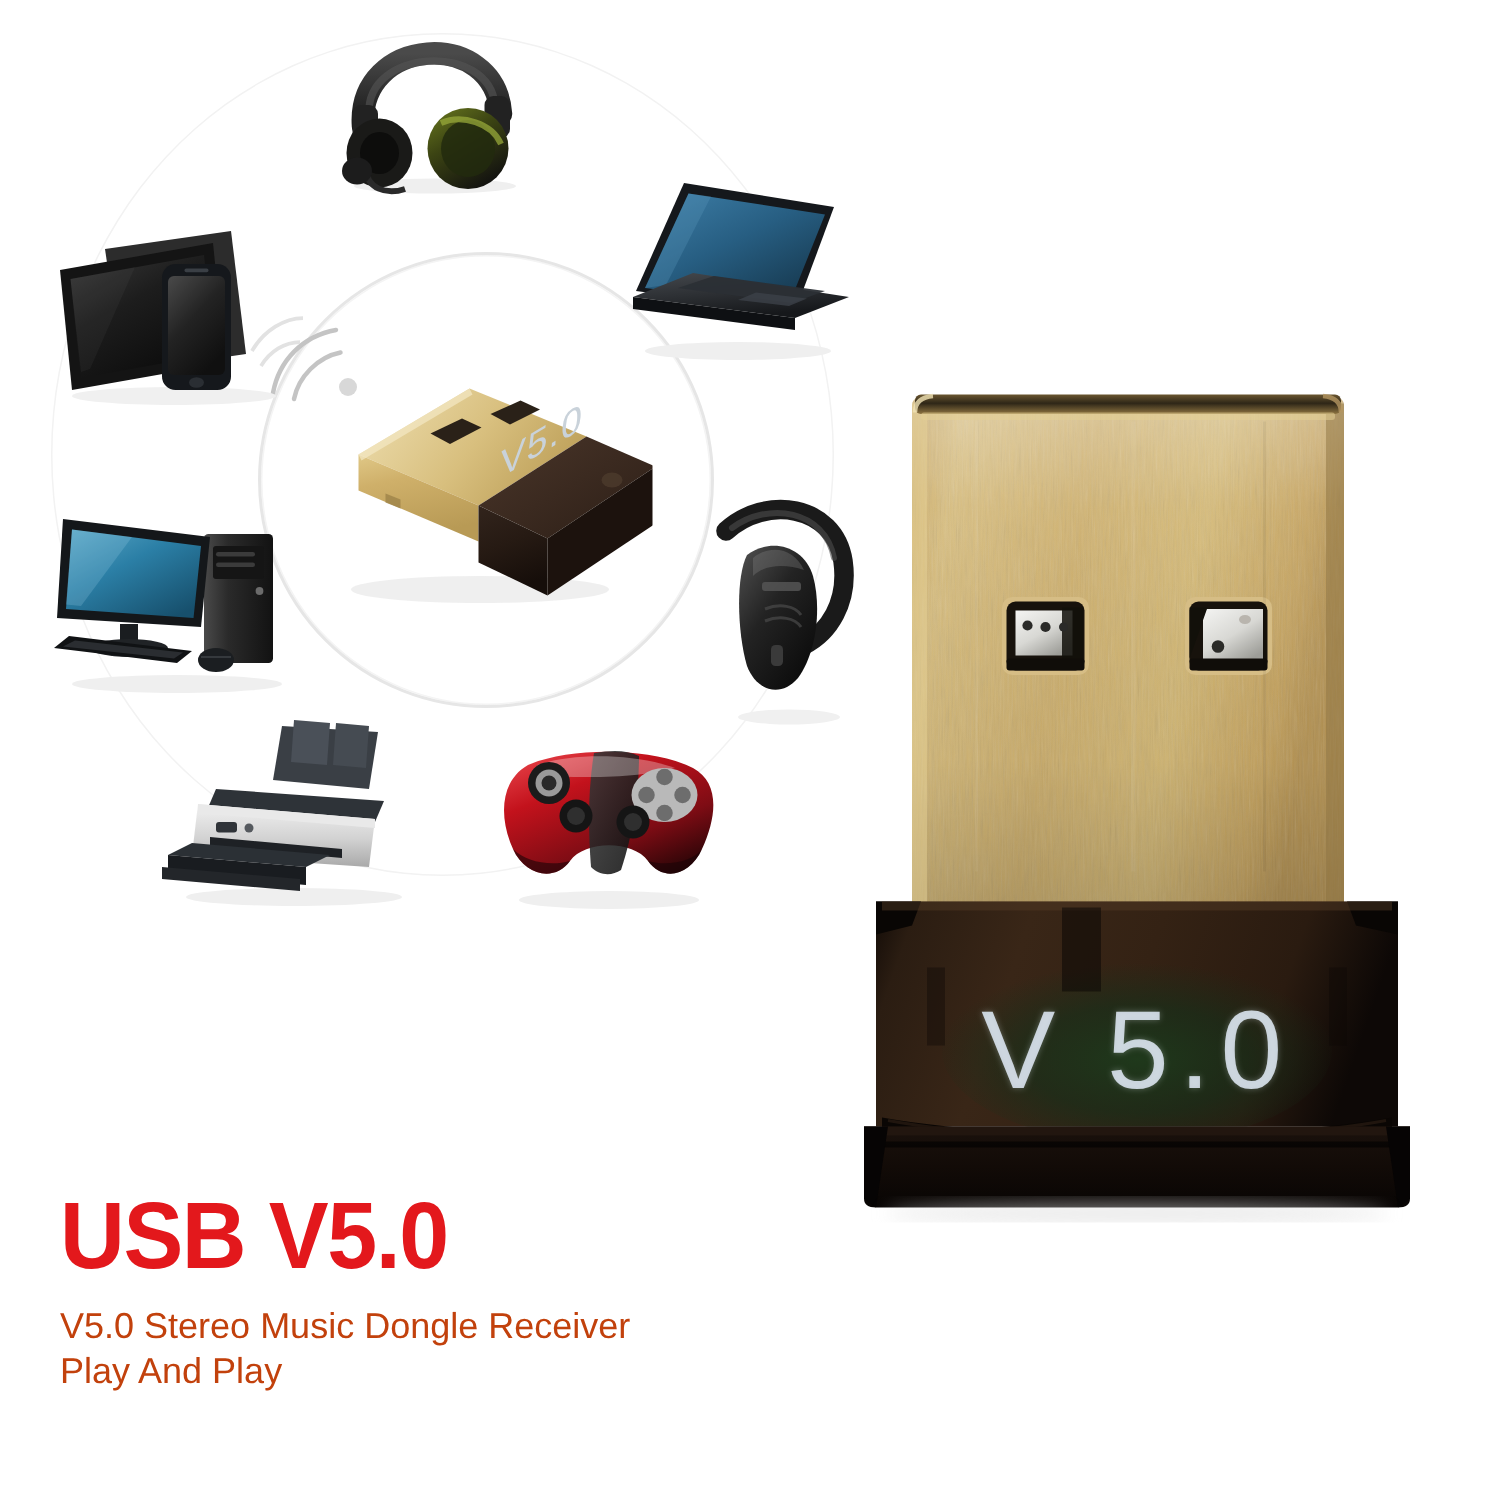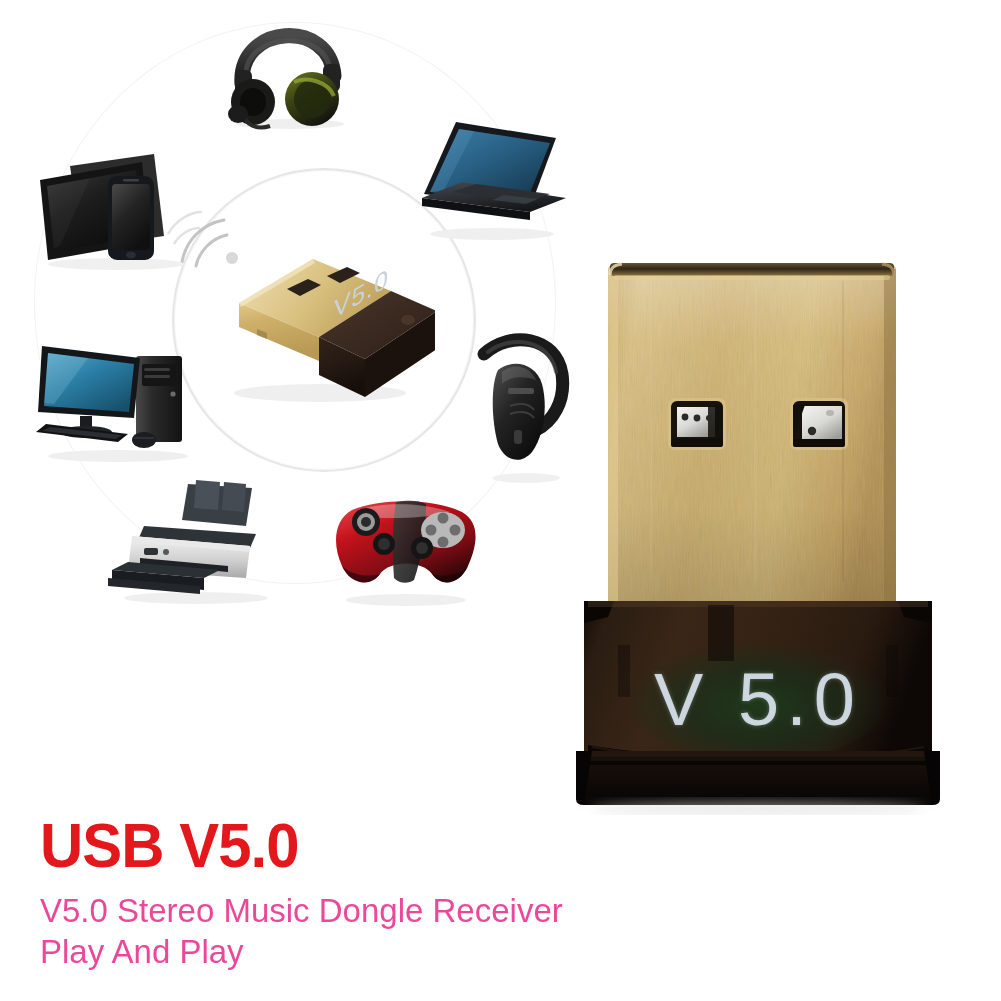--- a/index.html
+++ b/index.html
@@ -72,38 +72,38 @@
   
   #product {
     position: absolute;
     left: 558px; top: 245px;
     width: 400px; height: 570px;
   }
 
   
   #textblock {
     position: absolute;
-    left: 40px; top: 814px;
+    left: 40px; top: 793px;
     width: 860px;
   }
   #title {
     font-size: 63px;
     font-weight: bold;
     color: #e3181c;
     letter-spacing: -1px;
     line-height: 1.0;
     margin: 0 0 14px 0;
     font-family: "Liberation Sans", sans-serif;
     transform: scaleX(0.95);
     transform-origin: left center;
     white-space: nowrap;
   }
   .subtitle {
-    font-size: 33px;
-    color: #ec4899;
+    font-size: 24px;
+    color: #c2410c;
     line-height: 1.24;
     margin: 0;
     font-family: "Liberation Sans", sans-serif;
     white-space: nowrap;
   }
 </style>
 </head>
 <body>
 
 <div id="stage">

